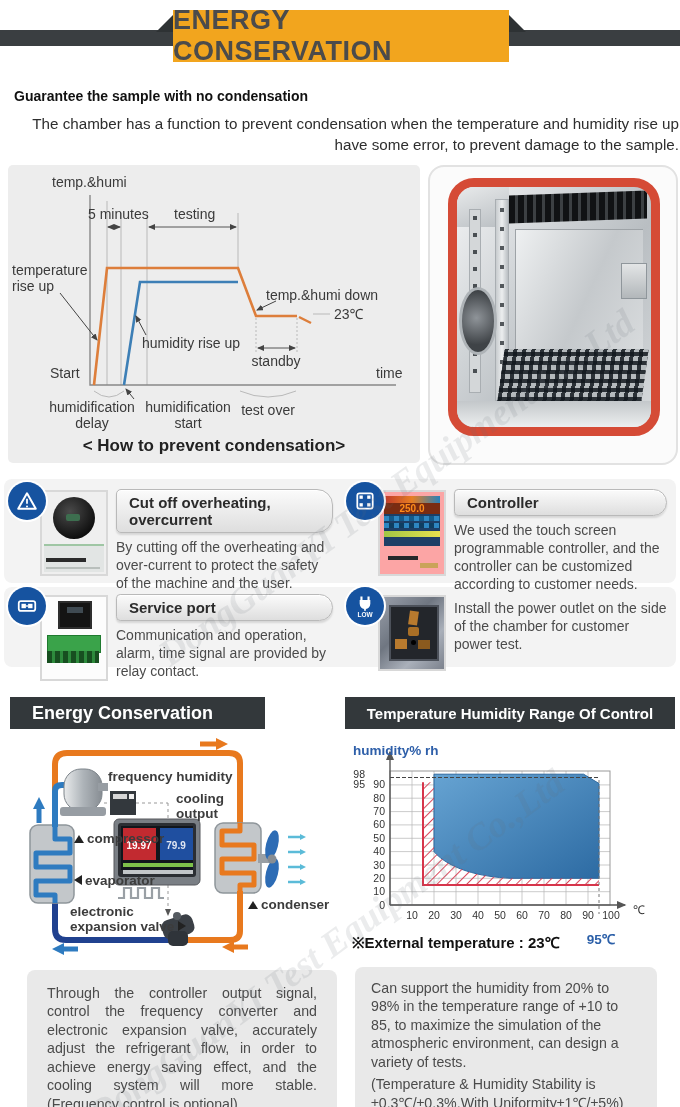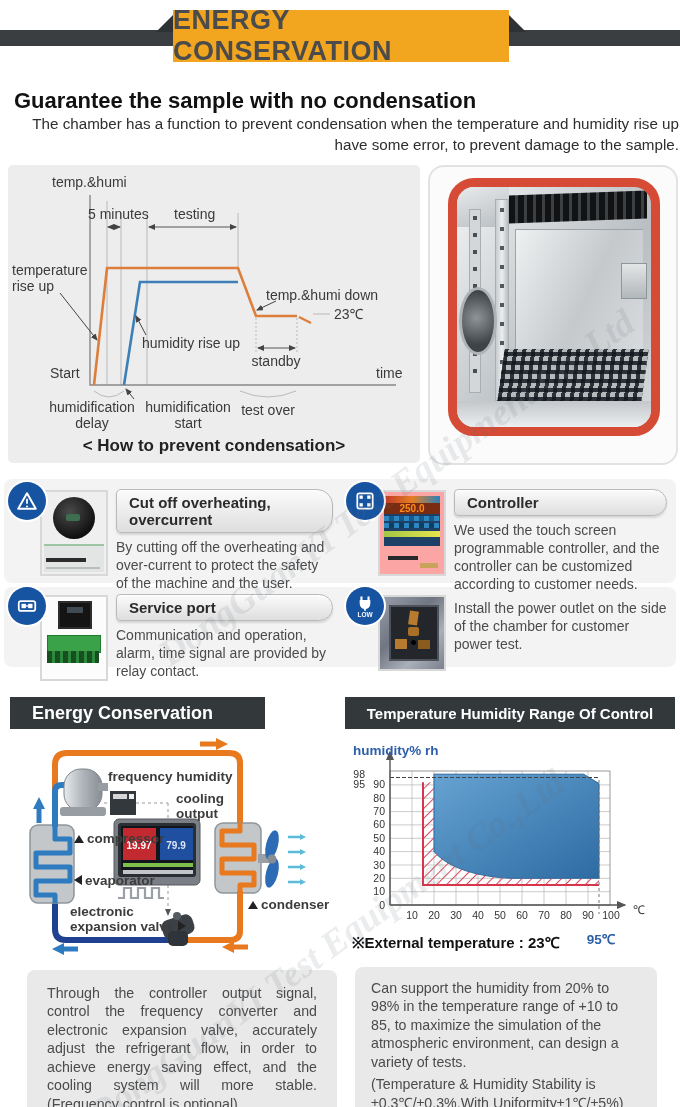--- a/index.html
+++ b/index.html
@@ -6,21 +6,21 @@
   .page{position:relative;width:680px;height:1107px;background:#fff;overflow:hidden;
         font-family:"Liberation Sans",sans-serif;color:#2e2e2e;}
   .abs{position:absolute;}
   
   .ribbon{left:0;top:30px;width:680px;height:16px;background:#3a3e41;}
   .fold{width:0;height:0;}
   .banner{left:173px;top:10px;width:336px;height:52px;background:#f2a51e;
           display:flex;align-items:center;justify-content:center;}
   .banner-title{font-size:27px;font-weight:bold;color:#4b4b4b;letter-spacing:.5px;}
   
-  .h1{left:14px;top:88px;font-size:22px;font-weight:bold;color:#111;text-align:right;}
+  .h1{left:14px;top:88px;font-size:14px;font-weight:bold;color:#111;text-align:right;}
   .intro{left:29px;top:114px;width:650px;font-size:15.2px;line-height:1.38;color:#2e2e2e;text-align:right;}
   
   .panel1{left:8px;top:165px;width:412px;height:298px;background:#ededed;border-radius:5px;}
   
   .photo-panel{left:428px;top:165px;width:250px;height:300px;background:#fbfbfb;
                border:2px solid #e2e2e2;border-radius:16px;box-sizing:border-box;}
   .gasket{left:18px;top:11px;width:212px;height:258px;border:9px solid #d54b36;border-radius:26px;
           box-sizing:border-box;overflow:hidden;
           background:linear-gradient(125deg,#f2f3f4 0%,#cfd3d6 35%,#b9bec2 60%,#d7dadc 100%);}
   .gk{position:absolute;}

